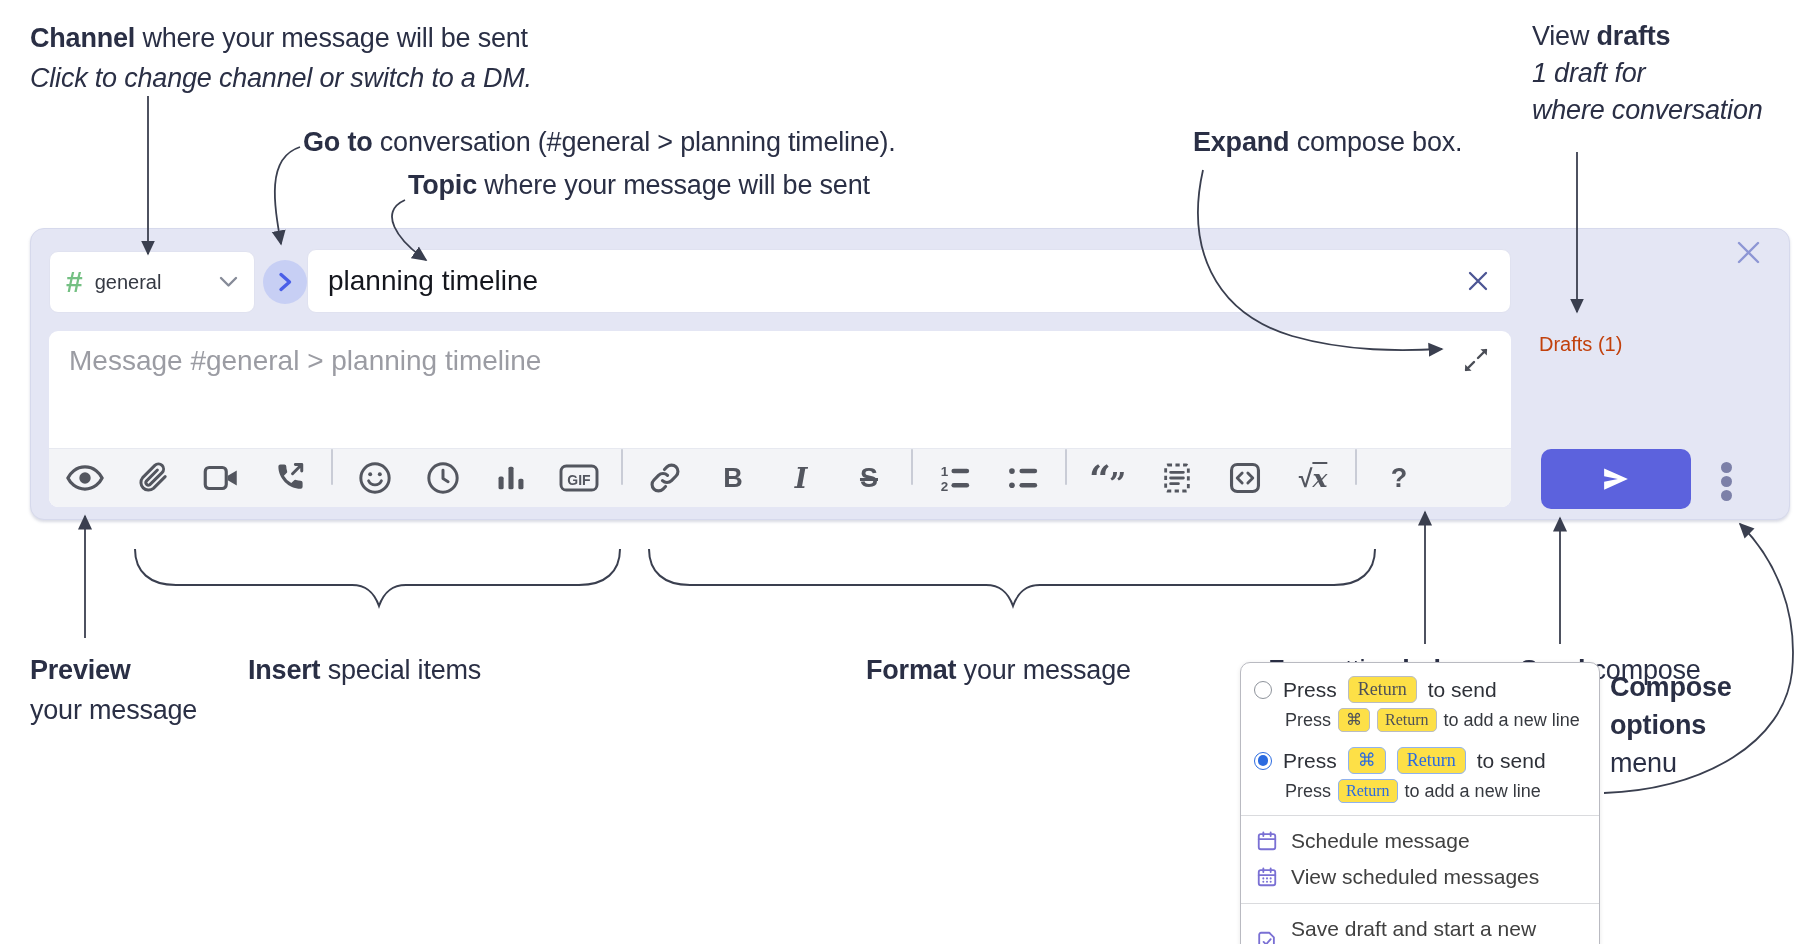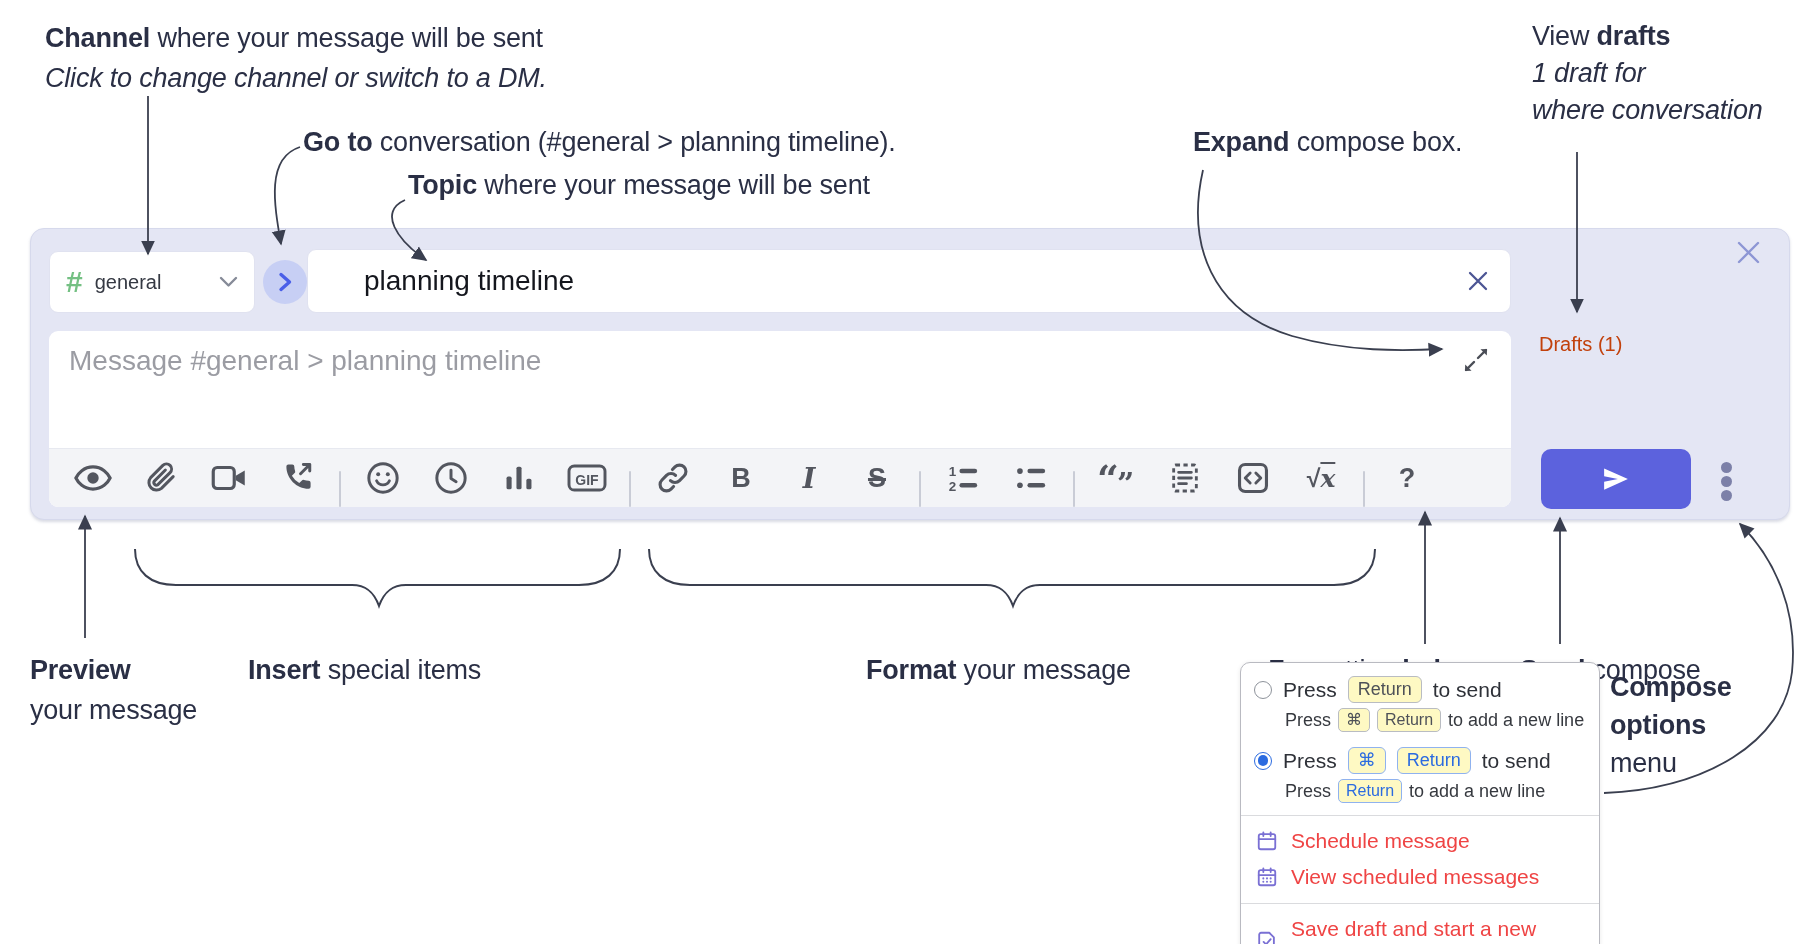--- a/index.html
+++ b/index.html
@@ -19,26 +19,26 @@
              background: #e4e6f4; border: 1px solid #d6d9ec; border-radius: 14px;
              box-shadow: 0 2px 3px rgba(120,126,158,.28); z-index: 1; }
   .channel-box { position: absolute; left: 18px; top: 22px; width: 206px; height: 62px; background: #fff;
                  border: 1px solid #e0e2f0; border-radius: 9px; display: flex; align-items: center; padding: 0 16px; gap: 12px; cursor: pointer; }
   .hash { font-size: 30px; font-weight: 700; color: #74c083; }
   .channel-name { font-size: 20px; color: #353943; flex: 1; }
   .go-btn { position: absolute; left: 232px; top: 31px; width: 44px; height: 44px; border-radius: 50%;
             background: #c7cff4; display: flex; align-items: center; justify-content: center; cursor: pointer; }
   .topic-box { position: absolute; left: 276px; top: 20px; width: 1204px; height: 64px; background: #fff;
                border: 1px solid #e0e2f0; border-radius: 9px; display: flex; align-items: center; padding: 0 20px; }
-  .topic-text { font-size: 28px; color: #14161d; flex: 1; margin-left: 36px; }
+  .topic-text { font-size: 28px; color: #14161d; flex: 1; }
   .msg-box { position: absolute; left: 18px; top: 102px; width: 1462px; height: 176px; background: #fff; border-radius: 9px; }
   .placeholder { position: absolute; left: 20px; top: 14px; font-size: 28px; color: #9b9ca3; }
   .expand-ic { position: absolute; right: 20px; top: 14px; cursor: pointer; }
   .toolbar { position: absolute; left: 0; bottom: 0; width: 100%; height: 59px; background: #f3f4f7;
-             border-top: 1px solid #e7e9f0; border-radius: 0 0 9px 9px; display: flex; align-items: flex-end; padding-left: 10px; }
+             border-top: 1px solid #e7e9f0; border-radius: 0 0 9px 9px; display: flex; align-items: flex-start; padding-left: 2px; }
   .tb-cell { width: 68px; height: 100%; display: flex; align-items: center; justify-content: center; cursor: pointer; color: #53565f; }
   .tb-div { width: 2px; height: 36px; background: #c9ccd6; margin: 0 8px; border-radius: 1px; }
   .glyph-b { font-size: 27px; font-weight: 700; color: #53565f; }
   .glyph-i { font-size: 27px; font-weight: 600; font-style: italic; font-family: "DejaVu Serif", serif; color: #53565f; }
   .glyph-s { font-size: 27px; font-weight: 600; color: #53565f; text-decoration: line-through; text-decoration-thickness: 2.5px; }
   .glyph-q { position: relative; width: 40px; height: 36px; }
   .glyph-q .q1 { position: absolute; left: 0; top: -4px; font-family: "DejaVu Serif", serif; font-weight: 700; font-size: 38px; color: #53565f; }
   .glyph-q .q2 { position: absolute; left: 20px; top: 6px; font-family: "DejaVu Serif", serif; font-weight: 700; font-size: 30px; color: #53565f; }
   .glyph-m { font-size: 25px; font-weight: 600; color: #53565f; }
   .glyph-m i { font-family: "DejaVu Serif", serif; text-decoration: overline; text-decoration-thickness: 2px; }
@@ -52,34 +52,34 @@
   .close-x { position: absolute; left: 1700px; top: 6px; width: 34px; height: 34px; display: flex; align-items: center; justify-content: center; cursor: pointer; }
 
   
   .popup { position: absolute; left: 1240px; top: 662px; width: 360px; background: #fff; border: 1.5px solid #b9bac1;
            border-radius: 10px; box-shadow: 0 1px 5px rgba(0,0,0,.09); padding: 11px 0 10px; z-index: 5; }
   .opt-main { display: flex; align-items: center; gap: 11px; padding: 2px 14px 0 13px; font-size: 21px; color: #2e3138; cursor: pointer; }
   .opt-sub  { display: flex; align-items: center; gap: 7px; padding: 5px 14px 0 44px; font-size: 18px; color: #36393f; }
   .radio { width: 18px; height: 18px; border: 1.6px solid #8e939b; border-radius: 50%; flex: none; }
   .radio.sel { border-color: #2b6be0; position: relative; }
   .radio.sel::after { content: ""; position: absolute; inset: 2.6px; background: #2b6be0; border-radius: 50%; }
-  .kbd { display: inline-block; border: 1.3px solid #b9bcc2; border-radius: 6px; background: #fef9c3; color: #4e5158;
-         font-size: 18px; line-height: 24px; padding: 0 9px 1px; }
+  .kbd { display: inline-block; border: 1.3px solid #b9bcc2; border-radius: 6px; background: #fde047; color: #4e5158;
+         font-size: 18px; line-height: 24px; padding: 0 9px 1px; font-family: Liberation Serif, serif; }
   .kbd.sm { font-size: 16px; line-height: 21px; padding: 0 7px 1px; border-radius: 5px; }
   .kbd.blue { border-color: #8fb2ef; color: #2b6be0; }
   .menu-divider { height: 1px; background: #dadbde; margin: 12px 0 7px; }
-  .menu-item { display: flex; align-items: center; gap: 13px; padding: 6px 15px; font-size: 21px; color: #ef4444; cursor: pointer; }
+  .menu-item { display: flex; align-items: center; gap: 13px; padding: 6px 15px; font-size: 21px; color: #404040; cursor: pointer; }
   .mi-ic { flex: none; display: flex; }
 </style>
 </head>
 <body>
 
 <div class="canvas">
 
-  <div class="ann" style="left:30px;top:18px;margin-left:15px;">
+  <div class="ann" style="left:30px;top:18px;">
     <div><b>Channel</b><span> where your message will be sent</span></div>
     <div class="it">Click to change channel or switch to a DM.</div>
   </div>
   <div class="ann" style="left:303px;top:122px;">
     <b>Go to</b><span> conversation (#general &gt; planning timeline).</span>
   </div>
   <div class="ann" style="left:408px;top:165px;">
     <b>Topic</b><span> where your message will be sent</span>
   </div>
   <div class="ann" style="left:1193px;top:122px;">

